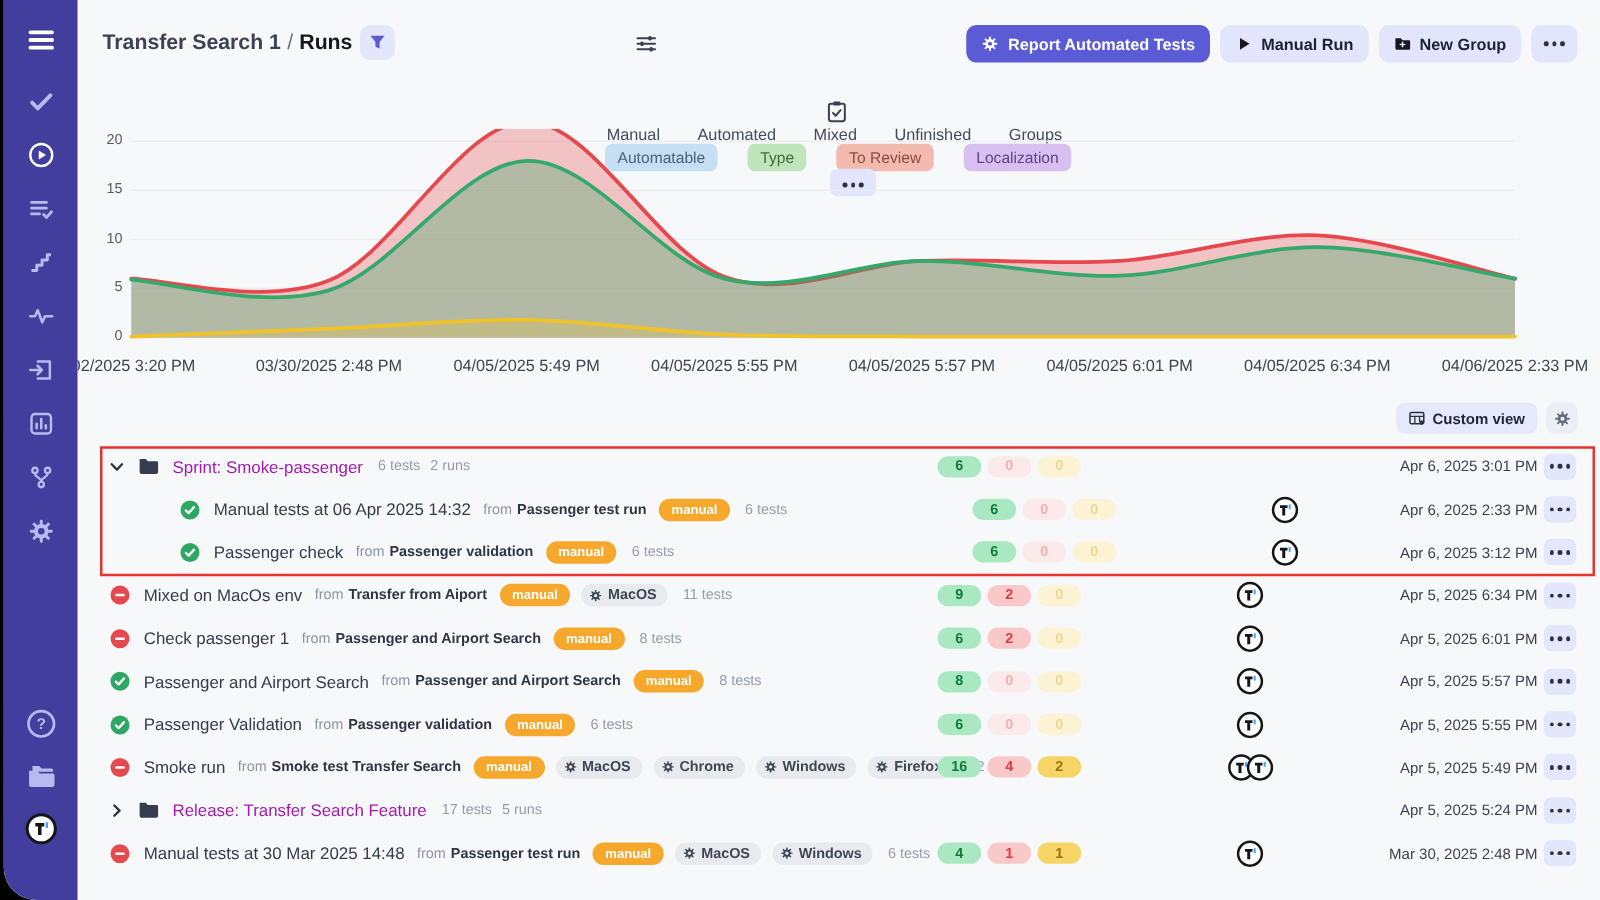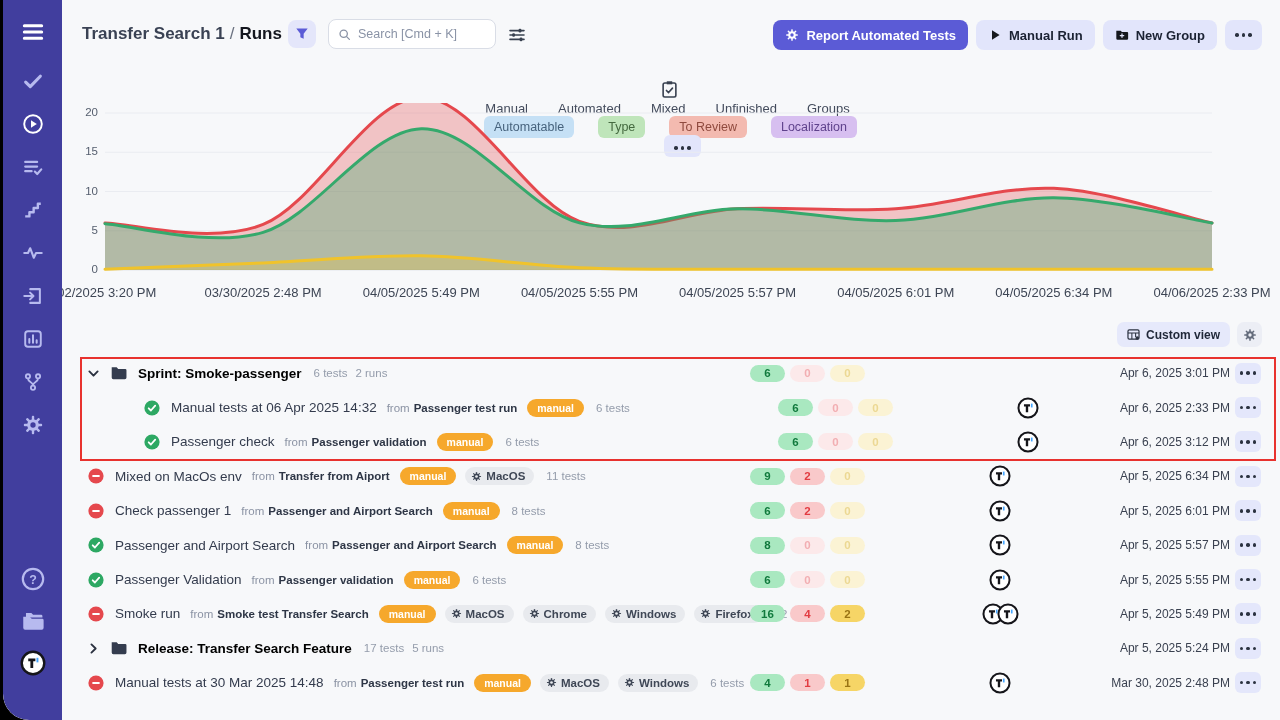--- a/index.html
+++ b/index.html
@@ -70,21 +70,21 @@
   .row { position:relative; height:34.4px; display:flex; align-items:center; padding-left:26px; cursor:pointer; }
   .row.group { padding-left:24px; }
   .row.indent { padding-left:54px;margin-left:28px; }
   .chev { width:15px; height:15px; margin-right:9px; }
   .chev svg { width:15px; height:15px; }
   .folder-ic { width:18px; height:16px; margin-right:10px; }
   .folder-ic svg { width:18px; height:16px; }
   .status-ic { width:16px; height:16px; margin-right:11px; }
   .status-ic svg { width:16px; height:16px; }
   .rname { font-size:13.5px; font-weight:500; color:#333b4d; white-space:nowrap; }
-  .row.group .rname { font-weight:700; color:#000000;text-align:center; }
+  .row.group .rname { font-weight:400; color:#a21caf;text-align:center; }
   .meta { font-size:11.5px; color:#949cab; margin-left:12px; white-space:nowrap; }
   .fromw { font-size:11.5px; color:#8b93a4; margin-left:10px; }
   .froms { font-size:11.5px; font-weight:bold; color:#2e3646; margin-left:4px; white-space:nowrap; }
   .mbadge { background:#f6a82c; color:#fff; font-size:10.5px; font-weight:bold; border-radius:10px;
             padding:3px 10px; margin-left:10px; }
   .envp { background:#e8eaee; color:#3f4756; font-size:11.5px; font-weight:600; border-radius:10px;
           padding:3px 9px 3px 6px; margin-left:9px; display:inline-flex; align-items:center; gap:4px; white-space:nowrap; }
   .envp svg { width:11px; height:11px; }
   .counts { position:absolute; left:688px; display:flex; gap:5px; }
   .cnt { min-width:35px; height:17px; border-radius:9px; font-size:11.5px; font-weight:bold;
@@ -249,29 +249,20 @@
       <div class="page-title">
         <span class="proj">Transfer Search 1</span><span class="sep">/</span><span class="page">Runs</span>
       </div>
       <div class="filter-btn">
         <span class="icn">
           <svg viewBox="0 0 16 16">
               <path d="M1.5 1.8h13L9.9 7.6v5.9L6.1 11.8V7.6z" fill="#5b5bd6"></path>
             </svg>
         </span>
       </div>
-      <div class="search-box">
-        <span class="icn">
-          <svg viewBox="0 0 16 16">
-              <circle cx="7" cy="7" r="4.5" stroke="#8a93a6" stroke-width="1.6" fill="none"></circle>
-              <path d="M10.6 10.6L14 14" stroke="#8a93a6" stroke-width="1.6" stroke-linecap="round"></path>
-            </svg>
-        </span>
-        <input type="text" placeholder="Search [Cmd + K]" style="">
-      </div>
       <span class="icn adjust-btn">
         <svg viewBox="0 0 18 18">
             <g stroke="#394150" stroke-width="1.6" stroke-linecap="round">
               <path d="M2 4.6h14M2 9h14M2 13.4h14"></path>
             </g>
             <g fill="#394150">
               <rect x="10.6" y="2.8" width="2.8" height="3.6" rx="1.2"></rect>
               <rect x="4.2" y="7.2" width="2.8" height="3.6" rx="1.2"></rect>
               <rect x="11.6" y="11.6" width="2.8" height="3.6" rx="1.2"></rect>
             </g>

